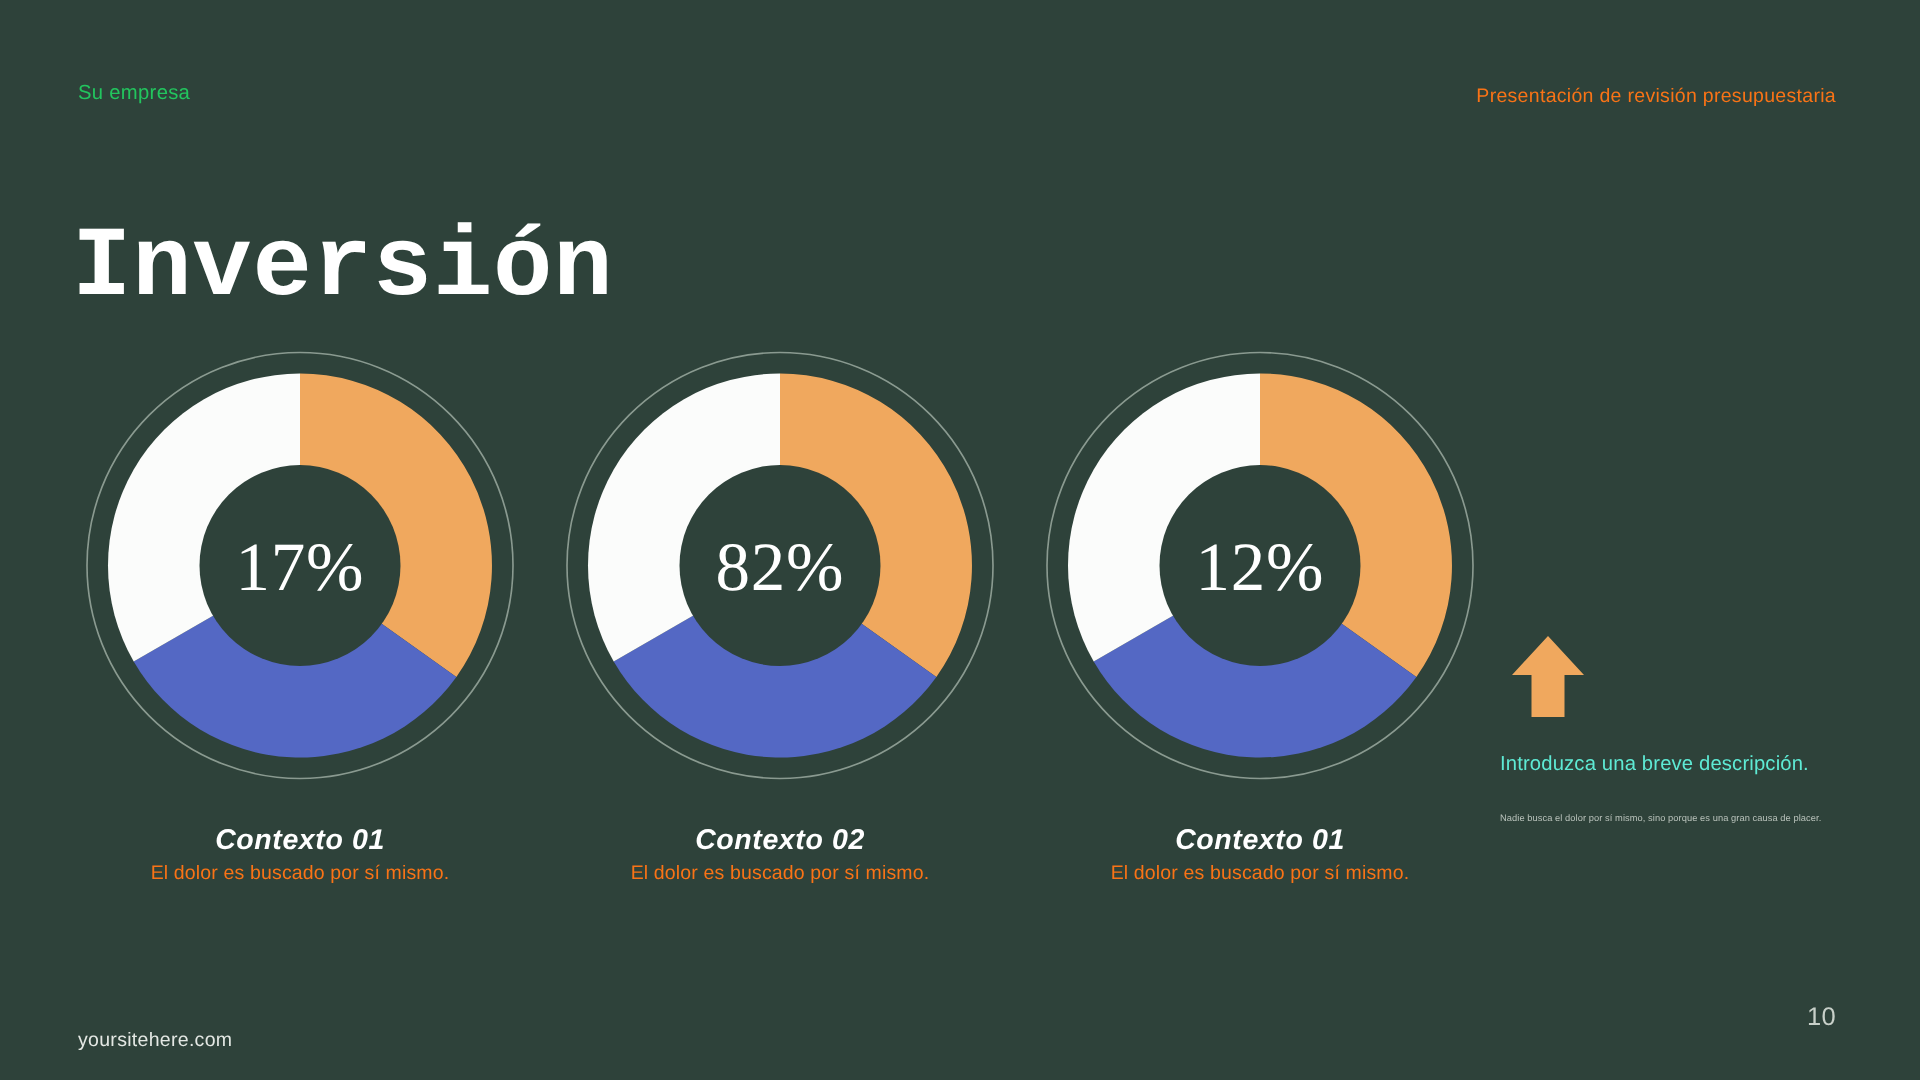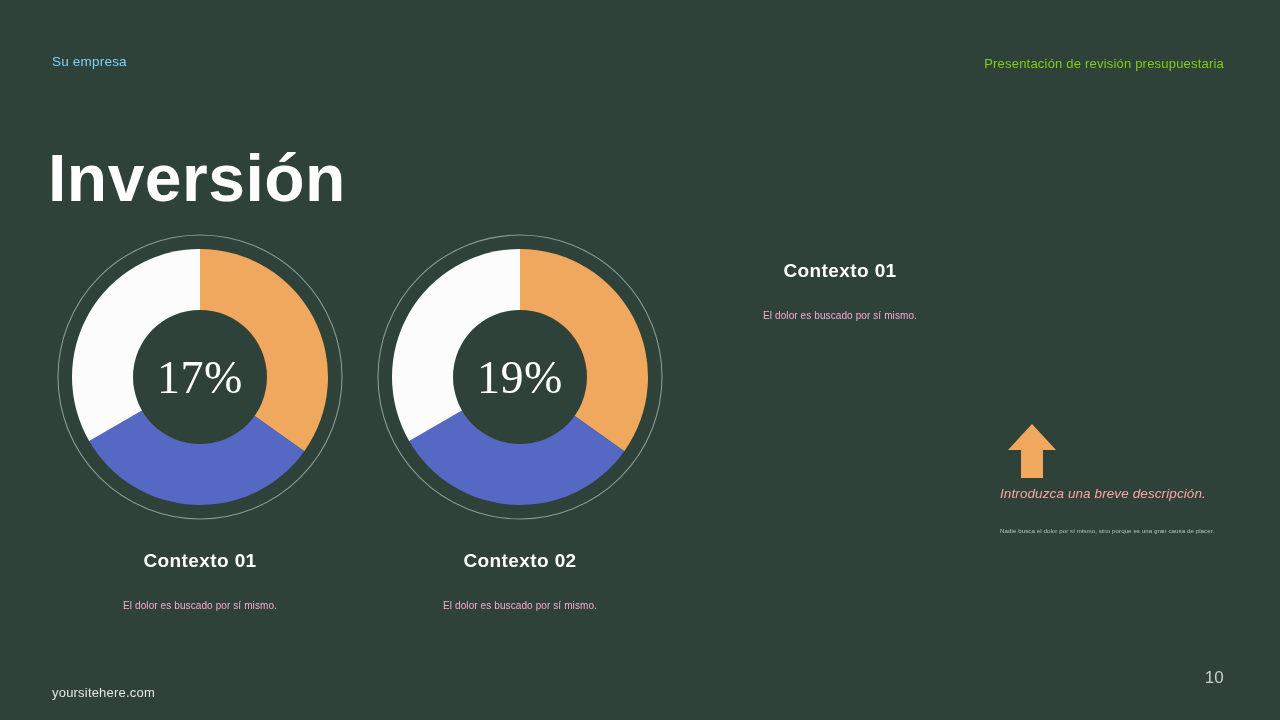--- a/index.html
+++ b/index.html
@@ -20,38 +20,38 @@
     height: 720px;
     background: #2e423a;
   }
 
   
   .brand {
     position: absolute;
     left: 52px;
     top: 54px;
     font-size: 13.5px;
-    color: #7dd3fc;
+    color: #22c55e;
     letter-spacing: 0.2px;
     white-space: nowrap;
   }
   .deck-label {
     position: absolute;
     right: 56px;
     top: 56px;
     font-size: 13px;
-    color: #84cc16;
+    color: #f97316;
     letter-spacing: 0.2px;
     white-space: nowrap;
   }
   .title {
     position: absolute;
     left: 48px;
     top: 100px;
-    font-family: Liberation Sans, sans-serif;
+    font-family: Liberation Mono, monospace;
     font-size: 66px;
     line-height: 1.05;
     color: #ffffff;
     letter-spacing: 0.5px;
     white-space: nowrap;
   }
 
   
   .charts {
     position: absolute;
@@ -92,25 +92,26 @@
     color: #ffffff;
     letter-spacing: 0.5px;
     pointer-events: none;
   }
   .ctx-title {
     margin-top: 28px;
     font-size: 19px;
     font-weight: bold;
     color: #ffffff;
     letter-spacing: 0.4px;
+    font-style: italic;
   }
   .ctx-desc {
-    margin-top: 28px;
-    font-size: 10px;
-    color: #f9a8d4;
+    margin-top: 2px;
+    font-size: 13px;
+    color: #f97316;
     letter-spacing: 0.1px;
   }
 
   
   .stat-panel {
     position: absolute;
     left: 1000px;
     top: 424px;
     width: 240px;
   }
@@ -125,24 +126,24 @@
     line-height: 1;
     color: #ffffff;
     letter-spacing: 0.5px;
   }
   .stat-arrow {
     margin-left: 6px;
     margin-top: -4px;
     display: block;
   }
   .stat-desc {
+    margin-top: 15px;
     font-size: 13.5px;
-    color: #fca5a5;
+    color: #5eead4;
     letter-spacing: 0.1px;
-    font-style: italic;
   }
   .stat-fineprint {
     margin-top: 26px;
     font-size: 6.2px;
     color: #b9c2bb;
     letter-spacing: 0.05px;
     white-space: nowrap;
   }
 
   
@@ -195,27 +196,39 @@
       <div class="donut-wrap">
         <svg viewBox="0 0 290 290">
           <circle cx="145" cy="145" r="142" fill="none" stroke="#8a9a90" stroke-width="1.1"></circle>
           <g transform="translate(145,145)">
             <path d="M 0 -128 A 128 128 0 0 1 104.24 74.26 L 0 0 Z" fill="#f0a85e"></path>
             <path d="M 104.24 74.26 A 128 128 0 0 1 -110.86 63.99 L 0 0 Z" fill="#5468c4"></path>
             <path d="M -110.86 63.99 A 128 128 0 0 1 0 -128 L 0 0 Z" fill="#fbfcfb"></path>
             <circle cx="0" cy="0" r="67" fill="#2e423a"></circle>
           </g>
         </svg>
-        <div class="donut-center-label">19%</div>
+        <div class="donut-center-label">82%</div>
       </div>
       <div class="ctx-title">Contexto 02</div>
       <div class="ctx-desc">El dolor es buscado por sí mismo.</div>
     </div>
 
     <div class="chart-card">
+      <div class="donut-wrap">
+        <svg viewBox="0 0 290 290">
+          <circle cx="145" cy="145" r="142" fill="none" stroke="#8a9a90" stroke-width="1.1"></circle>
+          <g transform="translate(145,145)">
+            <path d="M 0 -128 A 128 128 0 0 1 104.24 74.26 L 0 0 Z" fill="#f0a85e"></path>
+            <path d="M 104.24 74.26 A 128 128 0 0 1 -110.86 63.99 L 0 0 Z" fill="#5468c4"></path>
+            <path d="M -110.86 63.99 A 128 128 0 0 1 0 -128 L 0 0 Z" fill="#fbfcfb"></path>
+            <circle cx="0" cy="0" r="67" fill="#2e423a"></circle>
+          </g>
+        </svg>
+        <div class="donut-center-label">12%</div>
+      </div>
       <div class="ctx-title">Contexto 01</div>
       <div class="ctx-desc">El dolor es buscado por sí mismo.</div>
     </div>
 
   </div>
 
   <div class="stat-panel">
     <div class="stat-row">
       <span class="stat-arrow">
         <svg width="52" height="58" viewBox="0 0 52 58">

